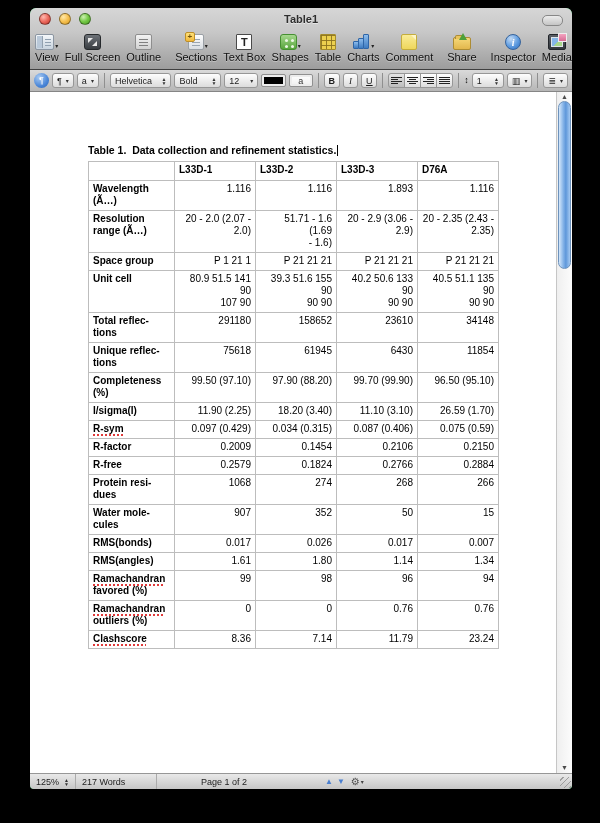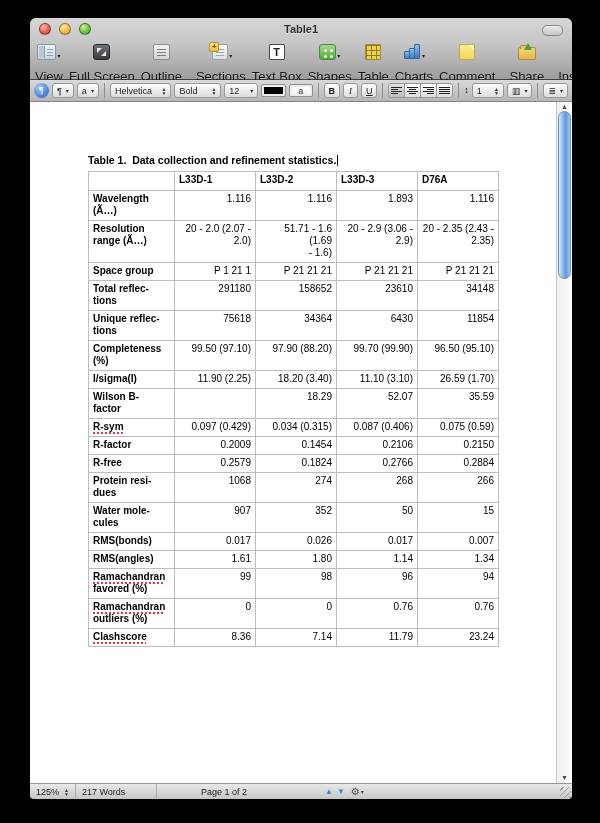--- a/index.html
+++ b/index.html
@@ -1,36 +1,36 @@
 <!DOCTYPE html>
 <html><head>
 <meta charset="utf-8">
 <style>
   html,body{margin:0;padding:0;}
   body{width:600px;height:823px;background:#000;position:relative;overflow:hidden;
        font-family:"Liberation Sans",sans-serif;-webkit-font-smoothing:antialiased;}
-  .window{position:absolute;left:30px;top:18px;width:542px;height:781px;
+  .window{position:absolute;left:30px;top:8px;width:542px;height:781px;
           border-radius:6px 6px 4px 4px;overflow:hidden;display:flex;flex-direction:column;
           box-shadow:0 14px 30px rgba(0,0,0,.7);background:#22c55e;}
   
   .chrome{background:linear-gradient(#d6d6d6 0%,#c7c7c7 40%,#9d9d9d 100%);
           border-bottom:1px solid #404040;flex:0 0 auto;}
   .titlebar{height:22px;position:relative;display:flex;align-items:center;justify-content:center;}
   .wtitle{font-size:11px;font-weight:bold;color:#2e2e2e;text-shadow:0 1px 0 rgba(255,255,255,.5);}
   .traffic{position:absolute;left:9px;top:5px;display:flex;gap:8px;}
   .light{width:12px;height:12px;border-radius:50%;box-sizing:border-box;border:1px solid rgba(0,0,0,.4);}
   .light.red{background:radial-gradient(circle at 35% 30%,#ffb9b0,#ec6a5e 50%,#bf352a);}
   .light.yellow{background:radial-gradient(circle at 35% 30%,#ffe9a8,#f5bf4f 50%,#d79c22);}
   .light.green{background:radial-gradient(circle at 35% 30%,#ccf0b0,#73c845 50%,#4b9c23);}
   .lozenge{position:absolute;right:9px;top:7px;width:19px;height:9px;border-radius:5px;
            border:1px solid #878787;background:linear-gradient(#ececec,#c4c4c4);}
   .toolbar{height:37px;display:flex;align-items:flex-start;padding:2px 2px 0 2px;}
   .titem{display:flex;flex-direction:column;align-items:center;padding:0 3px;cursor:default;}
   .iconrow{height:19px;display:flex;align-items:center;}
-  .tlabel{font-size:13px;color:#111;white-space:nowrap;text-shadow:0 1px 0 rgba(255,255,255,.35);margin-top:8px;}
+  .tlabel{font-size:11px;color:#111;white-space:nowrap;text-shadow:0 1px 0 rgba(255,255,255,.35);margin-top:0;}
   .tcaret{font-size:6px;color:#222;margin-left:1px;align-self:flex-end;padding-bottom:2px;}
   .tsep{width:1px;align-self:stretch;background:rgba(0,0,0,.16);margin:3px 4px 3px 4px;}
   
   .ticon{width:19px;height:16px;display:inline-block;position:relative;box-sizing:border-box;}
   .view-icon{background:linear-gradient(#f4f7fa,#c9d4df);border:1px solid #8b95a1;border-radius:2px;}
   .view-icon::after{content:"";position:absolute;left:1px;top:1px;bottom:1px;width:5px;
       background:#b9c8d8;border-right:1px solid #93a1af;}
   .view-icon::before{content:"";position:absolute;left:9px;right:2px;top:4px;height:8px;
       background:repeating-linear-gradient(#90a0b0 0 1px,transparent 1px 3px);}
   .fullscreen-icon{background:linear-gradient(#6d7278,#393d42);border:1px solid #26292c;border-radius:3px;width:17px;}
@@ -388,53 +388,57 @@
 2.35)</td>
             </tr>
             <tr>
               <th><span>Space group</span></th>
               <td>P 1 21 1</td>
               <td>P 21 21 21</td>
               <td>P 21 21 21</td>
               <td>P 21 21 21</td>
             </tr>
             <tr>
+              <th><span>Unit cell</span></th>
+              <td>80.9 51.5 141 90
+107 90</td>
+              <td>39.3 51.6 155 90
+90 90</td>
+              <td>40.2 50.6 133 90
+90 90</td>
+              <td>40.5 51.1 135 90
+90 90</td>
+            </tr>
+            <tr>
               <th><span>Total reflec-</span><br><span>tions</span></th>
               <td>291180</td>
               <td>158652</td>
               <td>23610</td>
               <td>34148</td>
             </tr>
             <tr>
               <th><span>Unique reflec-</span><br><span>tions</span></th>
               <td>75618</td>
-              <td>34364</td>
+              <td>61945</td>
               <td>6430</td>
               <td>11854</td>
             </tr>
             <tr>
               <th><span>Completeness</span><br><span>(%)</span></th>
               <td>99.50 (97.10)</td>
               <td>97.90 (88.20)</td>
               <td>99.70 (99.90)</td>
               <td>96.50 (95.10)</td>
             </tr>
             <tr>
               <th><span>I/sigma(I)</span></th>
               <td>11.90 (2.25)</td>
               <td>18.20 (3.40)</td>
               <td>11.10 (3.10)</td>
               <td>26.59 (1.70)</td>
-            </tr>
-            <tr>
-              <th><span>Wilson B-</span><br><span>factor</span></th>
-              <td></td>
-              <td>18.29</td>
-              <td>52.07</td>
-              <td>35.59</td>
             </tr>
             <tr>
               <th><span class="misspell">R-sym</span></th>
               <td>0.097 (0.429)</td>
               <td>0.034 (0.315)</td>
               <td>0.087 (0.406)</td>
               <td>0.075 (0.59)</td>
             </tr>
             <tr>
               <th><span>R-factor</span></th>

